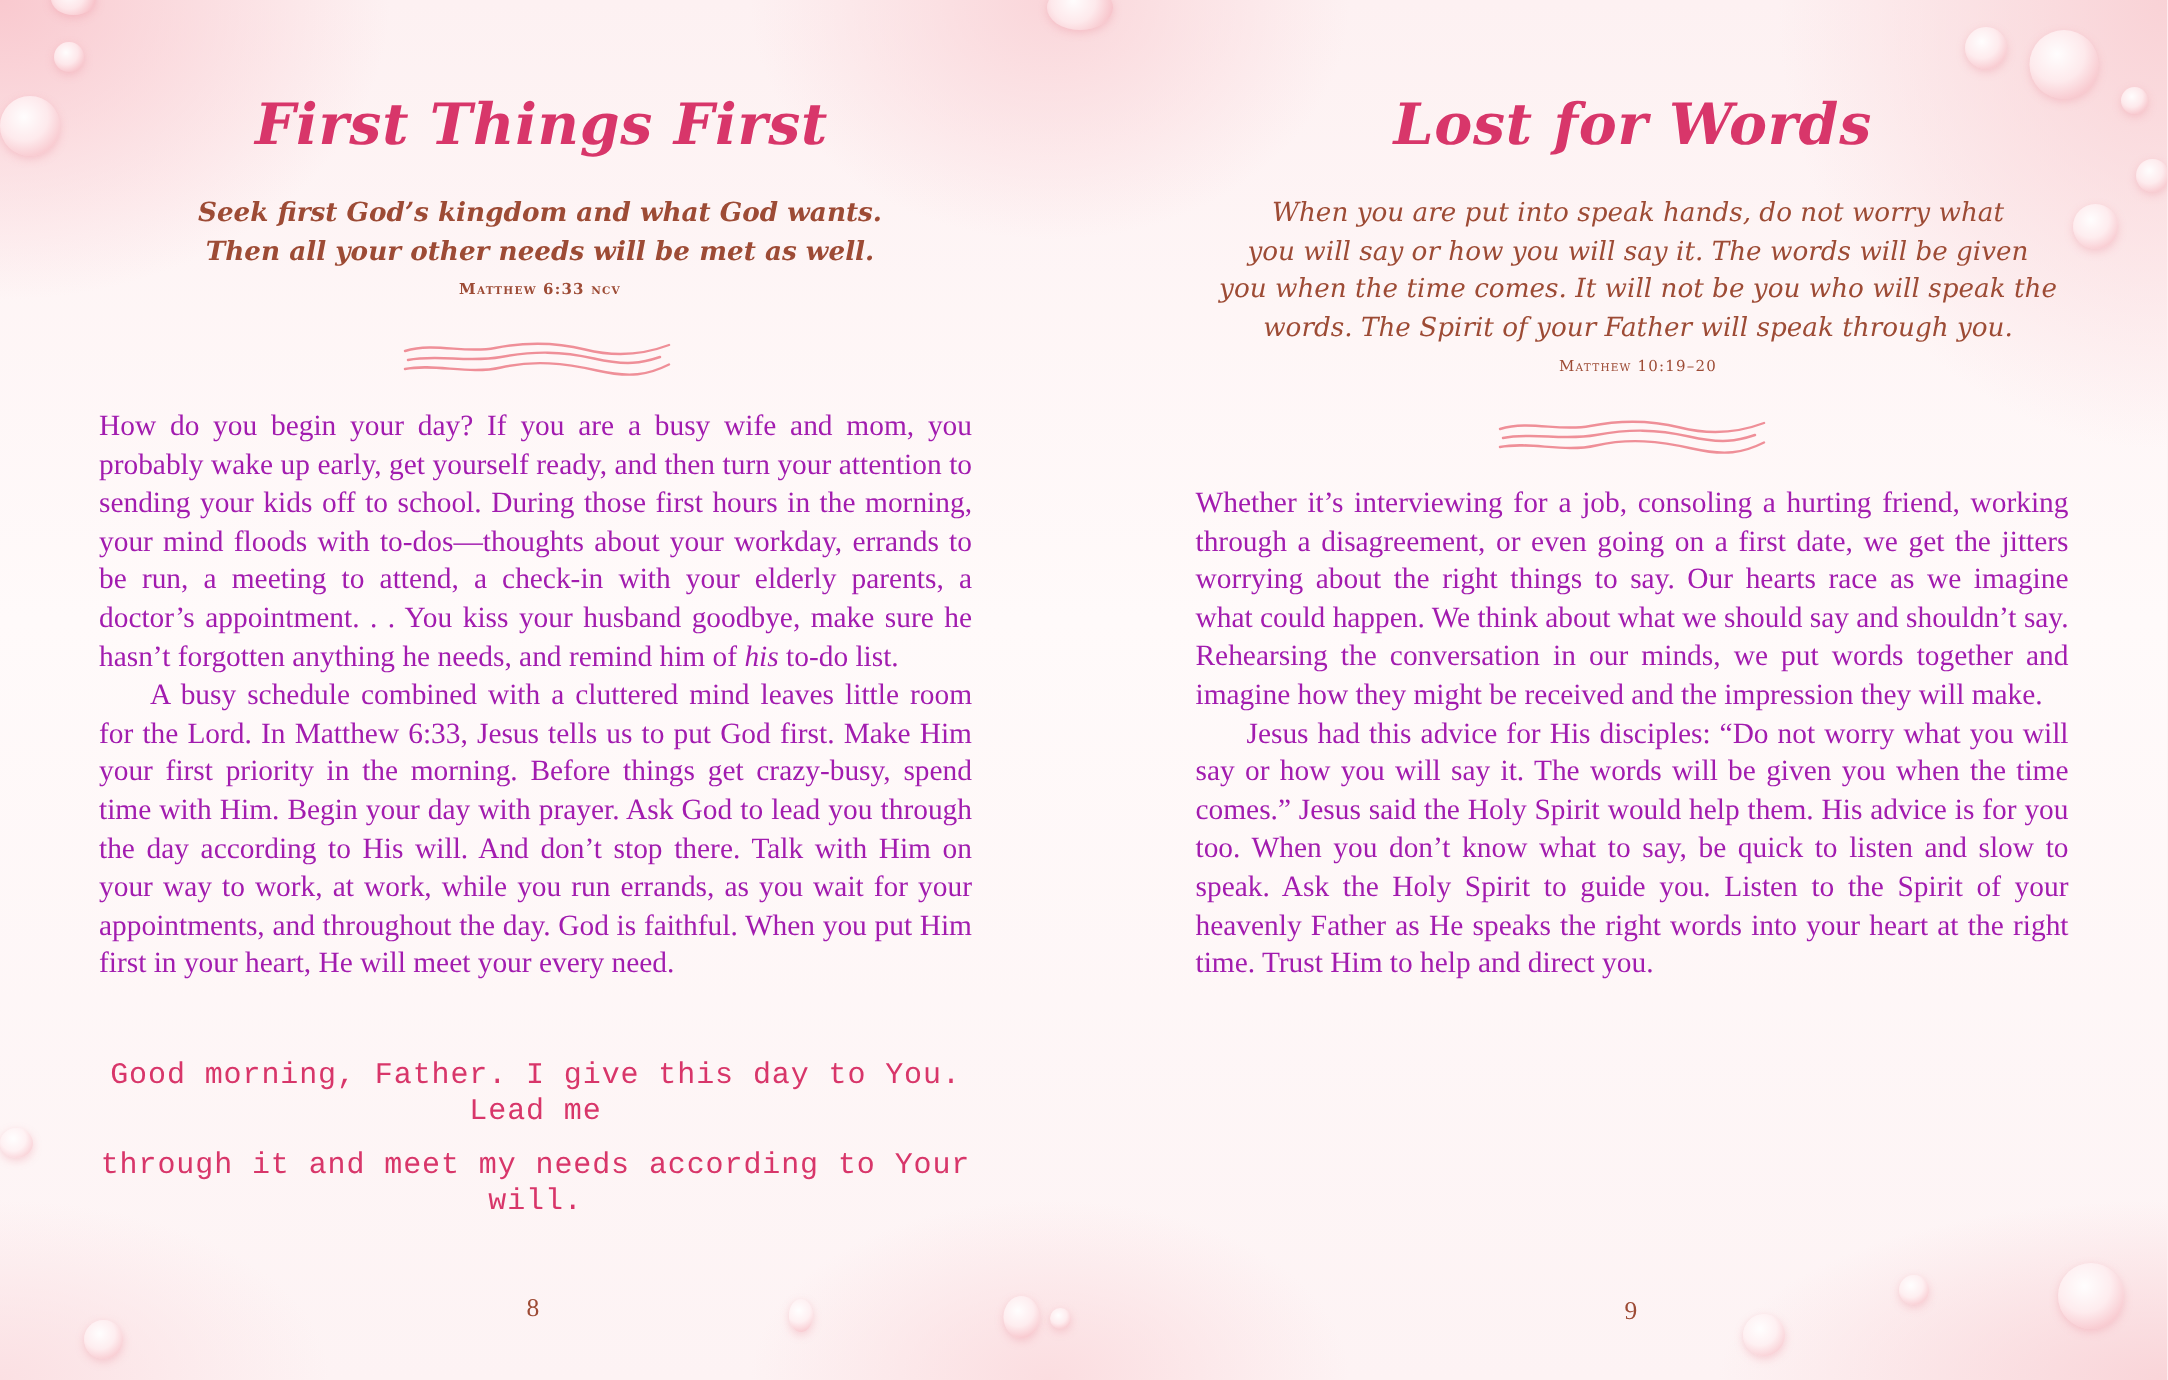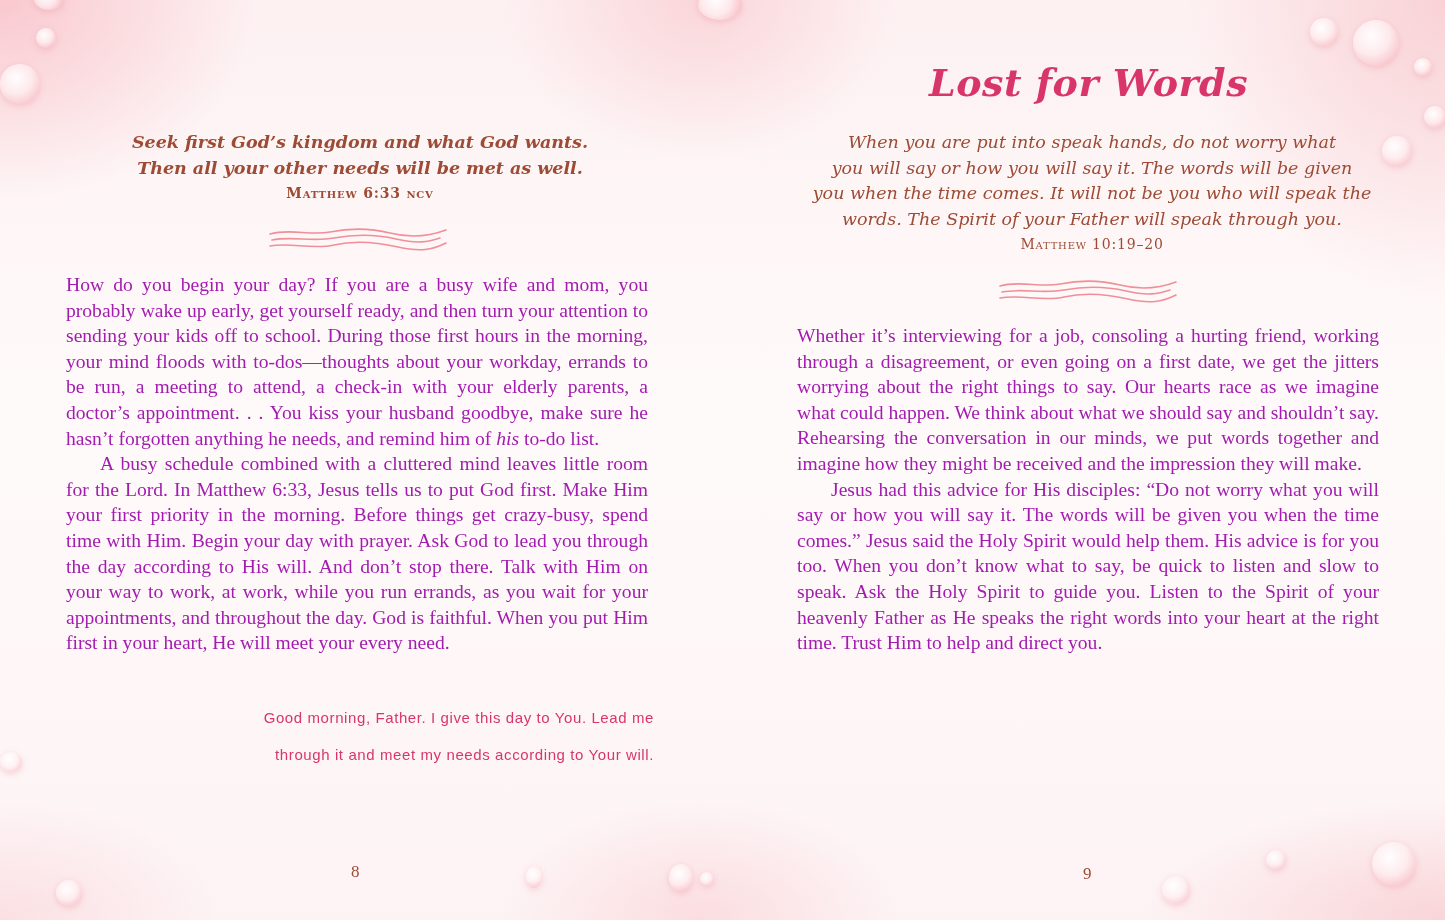--- a/index.html
+++ b/index.html
@@ -44,44 +44,44 @@
       position: absolute; text-align: center;
       font-style: italic;
       font-size: 17.5px;
       line-height: 25.5px;
       color: #9d4b35;
     }
     .ref {
       display: block;
       font-style: normal;
       font-variant: small-caps;
-      font-size: 14px;
+      font-size: 10px;
       letter-spacing: 0.8px;
       color: #9d4b35;
     }
     .wave {
       position: absolute;
       width: 180px; height: 28px;
     }
     .body-text {
       position: absolute;
       font-family: "Liberation Serif", "DejaVu Serif", serif;
       font-size: 19.6px;
       line-height: 25.6px;
       color: #a21caf;
       text-align: justify;
     }
     .body-text p { margin: 0; }
     .body-text p.indent { text-indent: 34px; }
     .body-text em { font-style: italic; }
     .prayer {
       position: absolute;
-      text-align: right;
-      font-family: Liberation Sans, sans-serif;
-      font-size: 15px;
+      text-align: center;
+      font-family: Liberation Mono, monospace;
+      font-size: 20px;
       line-height: 23.5px;
       letter-spacing: 0.6px;
       color: #d8366a;
     }
     .pagenum {
       position: absolute;
       font-family: "Liberation Serif", serif;
       font-size: 17px;
       color: #9d4b35;
     }
@@ -104,20 +104,21 @@
   <div class="drop" style="left:56px;top:880px;width:26px;height:26px;"></div>
   <div class="drop" style="left:526px;top:866px;width:16px;height:22px;"></div>
   <div class="drop" style="left:669px;top:864px;width:24px;height:28px;"></div>
   <div class="drop" style="left:700px;top:872px;width:14px;height:14px;"></div>
   <div class="drop" style="left:1162px;top:876px;width:28px;height:28px;"></div>
   <div class="drop" style="left:1266px;top:850px;width:20px;height:20px;"></div>
   <div class="drop" style="left:1372px;top:842px;width:44px;height:44px;"></div>
 </div>
 
 <section class="page left">
+  <h1 class="title" style="top:60px;">First Things First</h1>
 
   <div class="verse" style="left:60px;width:600px;top:130px;font-weight:bold;">
     <span style="display:block;">Seek first God’s kingdom and what God wants.</span>
     <span style="display:block;">Then all your other needs will be met as well.</span>
     <span class="ref">Matthew 6:33 ncv</span>
   </div>
 
   <svg class="wave" style="left:268px;top:226px;" viewBox="0 0 180 28">
     <g fill="none" stroke="#ef8f98" stroke-width="1.6" stroke-linecap="round">
       <path d="M2 8 C22 2, 42 10, 62 6 S102 2, 122 7 S162 10, 178 4"></path>

